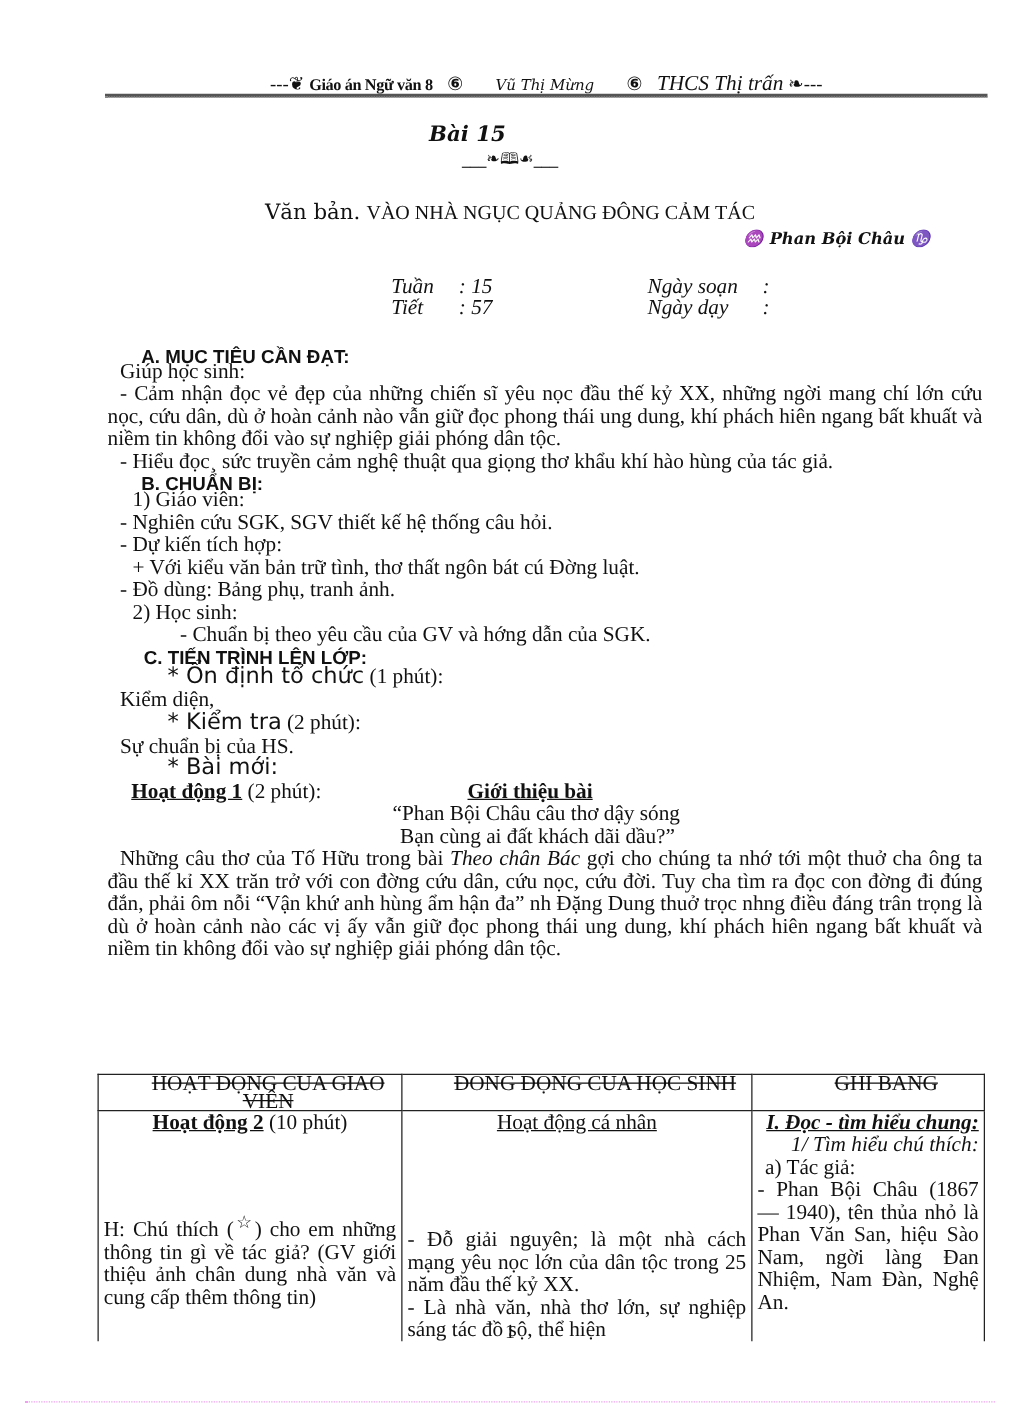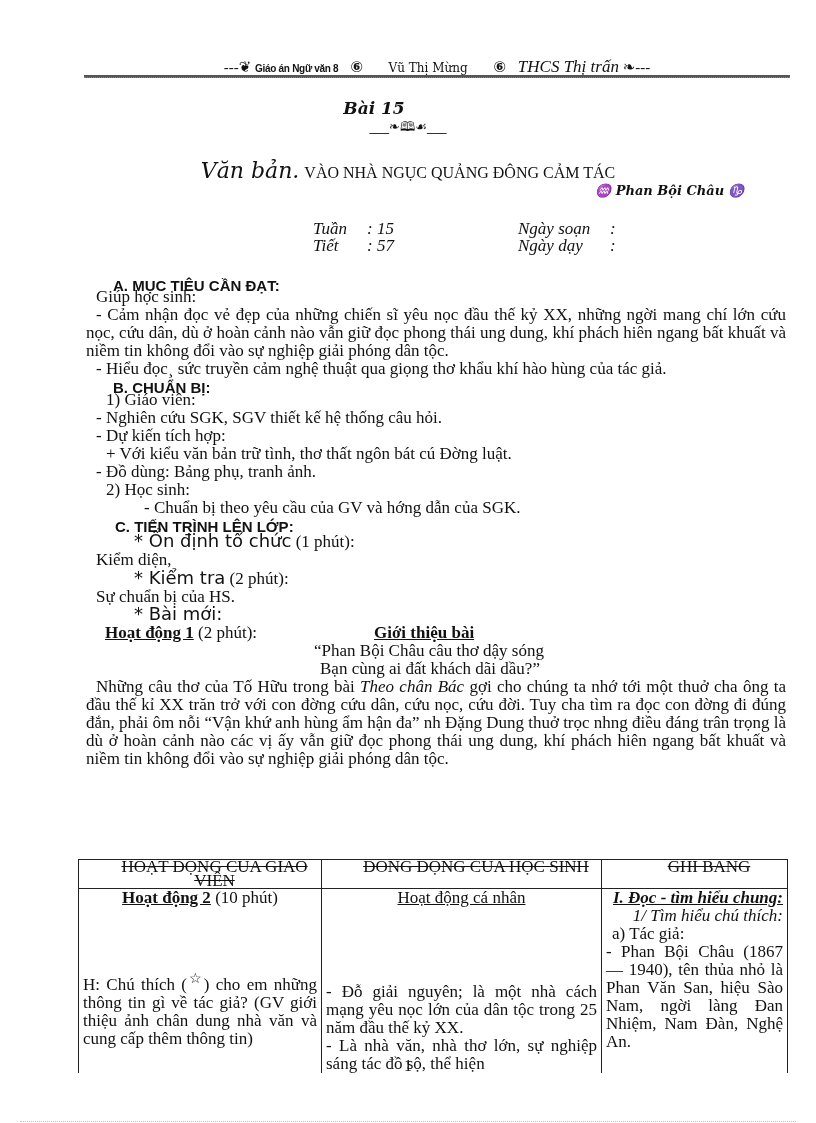--- a/index.html
+++ b/index.html
@@ -1,31 +1,31 @@
 <!DOCTYPE html>
 <html><head>
 <meta charset="utf-8">
 <style>
   html, body { margin: 0; padding: 0; background: #ffffff; }
   body { width: 816px; height: 1123px; position: relative; overflow: hidden;
          font-family: "Liberation Serif", "DejaVu Serif", serif; color: #111; }
   .abs { position: absolute; white-space: nowrap; }
   .page-header { left: 84px; top: 58px; width: 706px; text-align: center; font-size: 15px; line-height: 18px; }
-  .page-header .gothic { font-family: Liberation Sans, sans-serif; font-weight: bold; font-size: 10px; letter-spacing: -0.3px; }
-  .page-header .author { font-family: "DejaVu Serif", serif; font-size: 12px; margin: 0 14px; }
+  .page-header .gothic { font-family: Liberation Serif, serif; font-weight: bold; font-size: 13px; letter-spacing: -0.3px; }
+  .page-header .author { font-style: italic; font-family: "DejaVu Serif", serif; font-size: 12px; margin: 0 14px; }
   .page-header .school { font-style: italic; font-family: "Liberation Serif", serif; font-size: 17px; }
   .page-header .sep { font-family: "DejaVu Sans", sans-serif; font-weight: bold; font-size: 15px; margin: 0 8px; }
   .header-rule { left: 84px; top: 75px; width: 706px; height: 2px; background: #555; border-bottom: 1px dotted #888; }
 
   .lesson-title { left: 0; width: 748px; top: 98px; text-align: center; font-family: "DejaVu Serif", serif;
                   font-style: italic; font-weight: bold; font-size: 17px; }
   .ornament { left: 0; width: 816px; top: 117px; text-align: center; font-size: 13px; font-family: "DejaVu Sans", sans-serif; }
 
   .text-title { left: 0; width: 816px; top: 158px; text-align: center; font-size: 20px; }
-  .text-title .prefix { font-family: "DejaVu Serif", serif; font-size: 22px; font-style: italic; }
+  .text-title .prefix { font-family: "DejaVu Serif", serif; font-size: 17px; }
   .text-title .main { font-family: "Liberation Serif", serif; font-size: 16px; }
   .author-line { left: 595px; top: 183px; font-family: "DejaVu Serif", serif; font-style: italic; font-weight: bold; font-size: 13px; }
 
   .meta { font-style: italic; font-size: 17px; line-height: 16px; }
   .meta .k { display: inline-block; width: 54px; }
 
   .body-text { font-size: 17px; line-height: 18px; }
   .sans-head { font-family: "Liberation Sans", "DejaVu Sans", sans-serif; font-weight: bold; font-size: 15px; }
   .deco { font-family: "DejaVu Sans", sans-serif; font-size: 18px; }
   .justify { left: 86px; width: 700px; text-align: justify; white-space: normal; font-size: 17px; line-height: 18px; }

